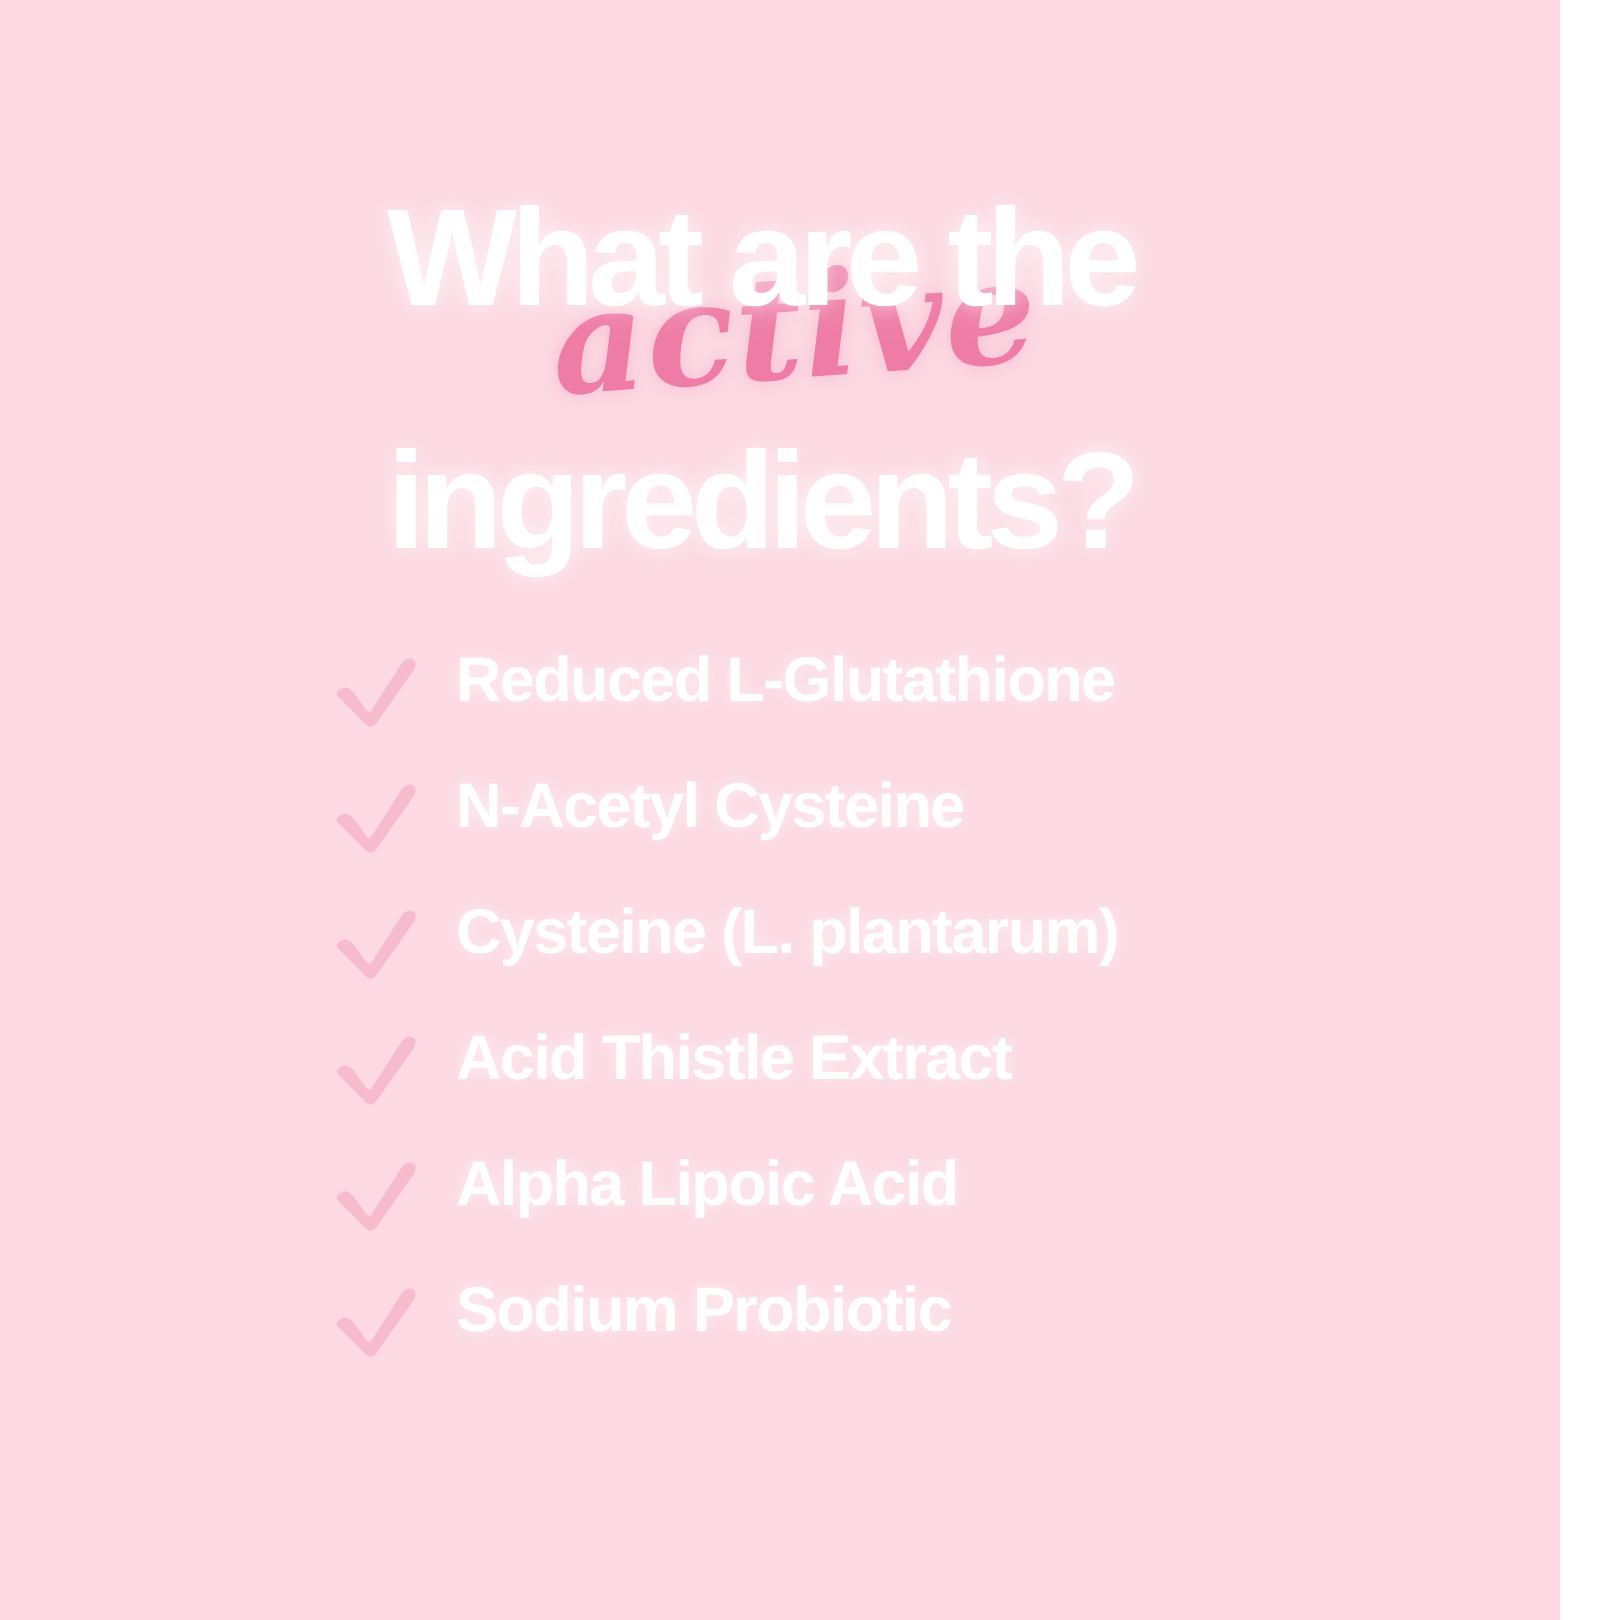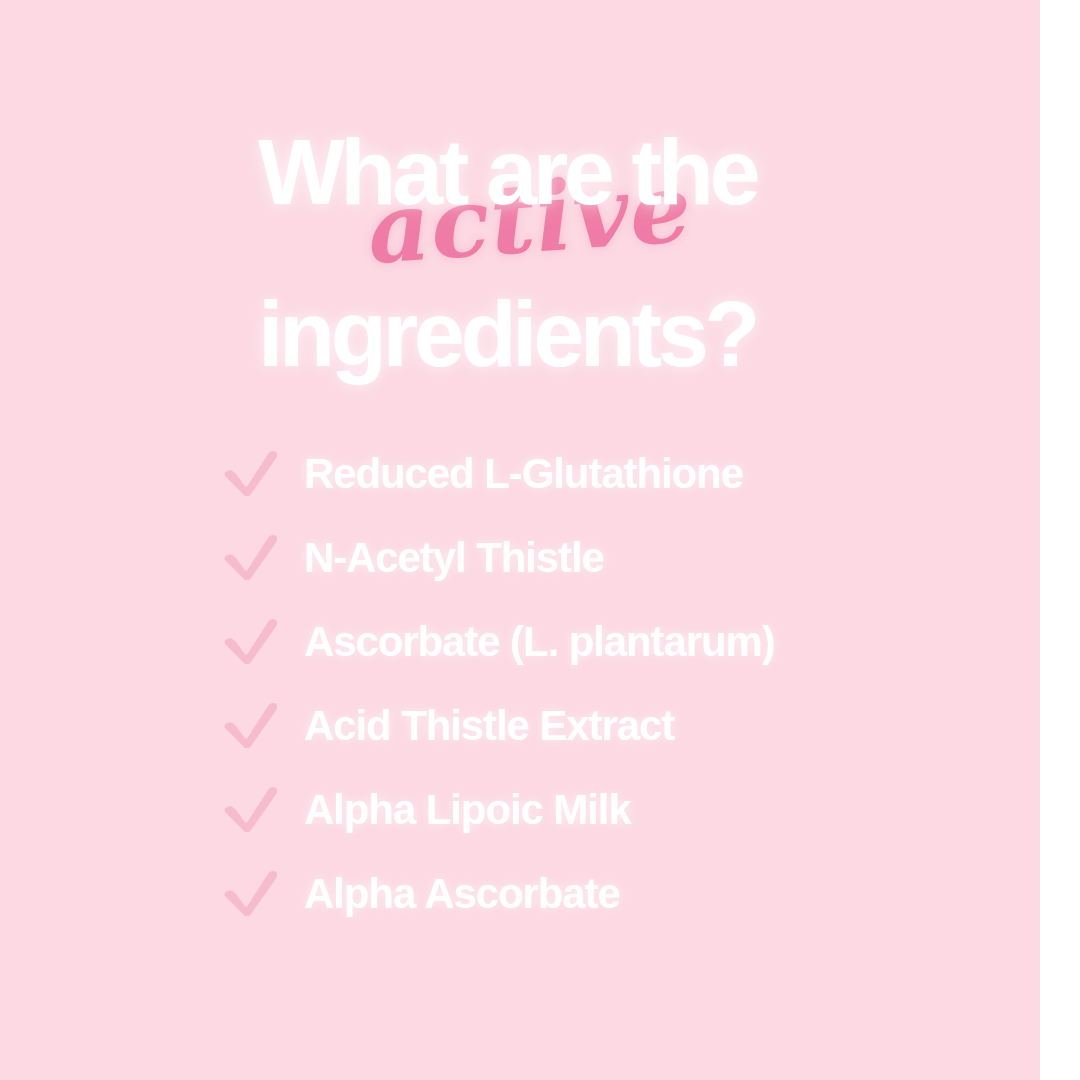--- a/index.html
+++ b/index.html
@@ -73,21 +73,21 @@
     position: absolute;
     left: 218px;
     top: 432px;
     width: 800px;
   }
 
   .ingredient-row {
     position: relative;
     height: 84px;
     display: flex;
-    align-items: center;
+    align-items: flex-start;
   }
 
   .check-icon {
     position: relative;
     flex: 0 0 auto;
     width: 66px;
     height: 60px;
     margin-right: 20px;
   }
 
@@ -135,53 +135,53 @@
       </span>
       <span class="ingredient-label">Reduced L-Glutathione</span>
     </div>
 
     <div class="ingredient-row">
       <span class="check-icon">
         <svg viewBox="0 0 66 60" xmlns="http://www.w3.org/2000/svg">
           <path d="M8 28 C11 25 15 26 18 30 L26 41 C27 43 29 43 30 41 L50 10 C52 7 56 6 58 8 C60 10 59 13 57 16 L33 50 C31 53 27 53 25 50 L8 33 C6 31 6 29 8 28 Z" fill="#f6bcce"></path>
         </svg>
       </span>
-      <span class="ingredient-label">N-Acetyl Thistle</span>
+      <span class="ingredient-label">N-Acetyl Cysteine</span>
     </div>
 
     <div class="ingredient-row">
       <span class="check-icon">
         <svg viewBox="0 0 66 60" xmlns="http://www.w3.org/2000/svg">
           <path d="M8 28 C11 25 15 26 18 30 L26 41 C27 43 29 43 30 41 L50 10 C52 7 56 6 58 8 C60 10 59 13 57 16 L33 50 C31 53 27 53 25 50 L8 33 C6 31 6 29 8 28 Z" fill="#f6bcce"></path>
         </svg>
       </span>
-      <span class="ingredient-label">Ascorbate (L. plantarum)</span>
+      <span class="ingredient-label">Cysteine (L. plantarum)</span>
     </div>
 
     <div class="ingredient-row">
       <span class="check-icon">
         <svg viewBox="0 0 66 60" xmlns="http://www.w3.org/2000/svg">
           <path d="M8 28 C11 25 15 26 18 30 L26 41 C27 43 29 43 30 41 L50 10 C52 7 56 6 58 8 C60 10 59 13 57 16 L33 50 C31 53 27 53 25 50 L8 33 C6 31 6 29 8 28 Z" fill="#f6bcce"></path>
         </svg>
       </span>
       <span class="ingredient-label">Acid Thistle Extract</span>
     </div>
 
     <div class="ingredient-row">
       <span class="check-icon">
         <svg viewBox="0 0 66 60" xmlns="http://www.w3.org/2000/svg">
           <path d="M8 28 C11 25 15 26 18 30 L26 41 C27 43 29 43 30 41 L50 10 C52 7 56 6 58 8 C60 10 59 13 57 16 L33 50 C31 53 27 53 25 50 L8 33 C6 31 6 29 8 28 Z" fill="#f6bcce"></path>
         </svg>
       </span>
-      <span class="ingredient-label">Alpha Lipoic Milk</span>
+      <span class="ingredient-label">Alpha Lipoic Acid</span>
     </div>
 
     <div class="ingredient-row">
       <span class="check-icon">
         <svg viewBox="0 0 66 60" xmlns="http://www.w3.org/2000/svg">
           <path d="M8 28 C11 25 15 26 18 30 L26 41 C27 43 29 43 30 41 L50 10 C52 7 56 6 58 8 C60 10 59 13 57 16 L33 50 C31 53 27 53 25 50 L8 33 C6 31 6 29 8 28 Z" fill="#f6bcce"></path>
         </svg>
       </span>
-      <span class="ingredient-label">Alpha Ascorbate</span>
+      <span class="ingredient-label">Sodium Probiotic</span>
     </div>
 
   </div>
 </div>
 
 </body></html>

